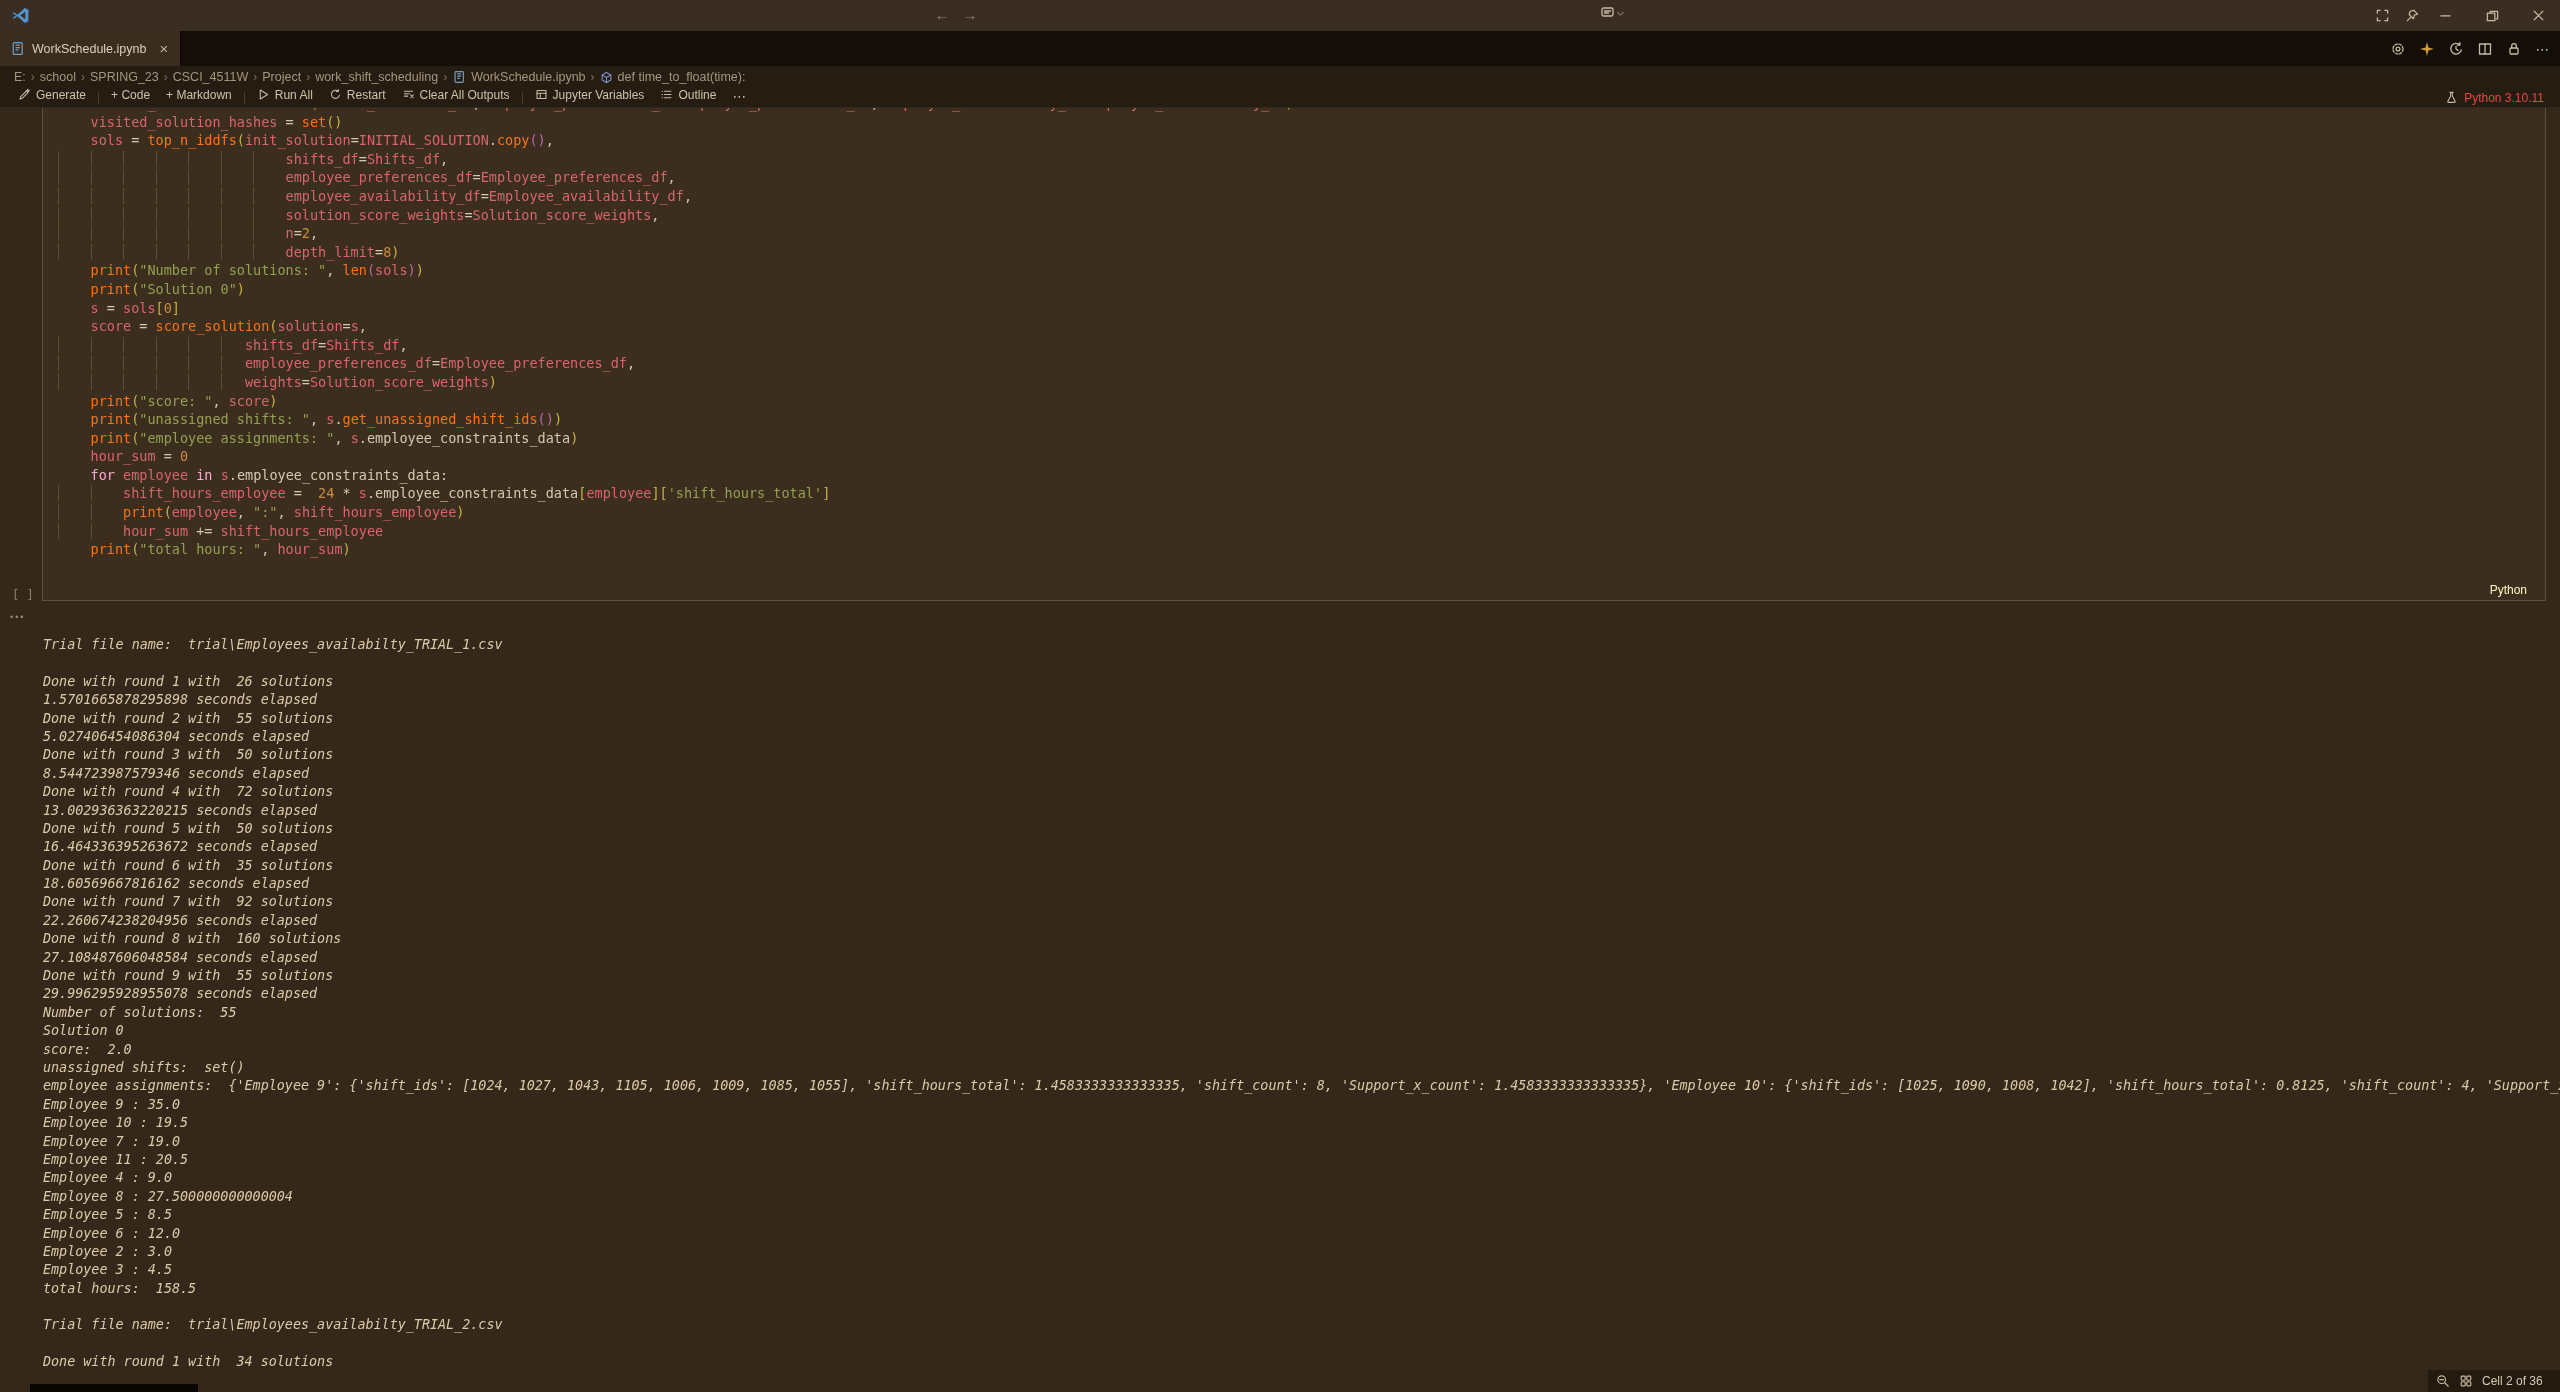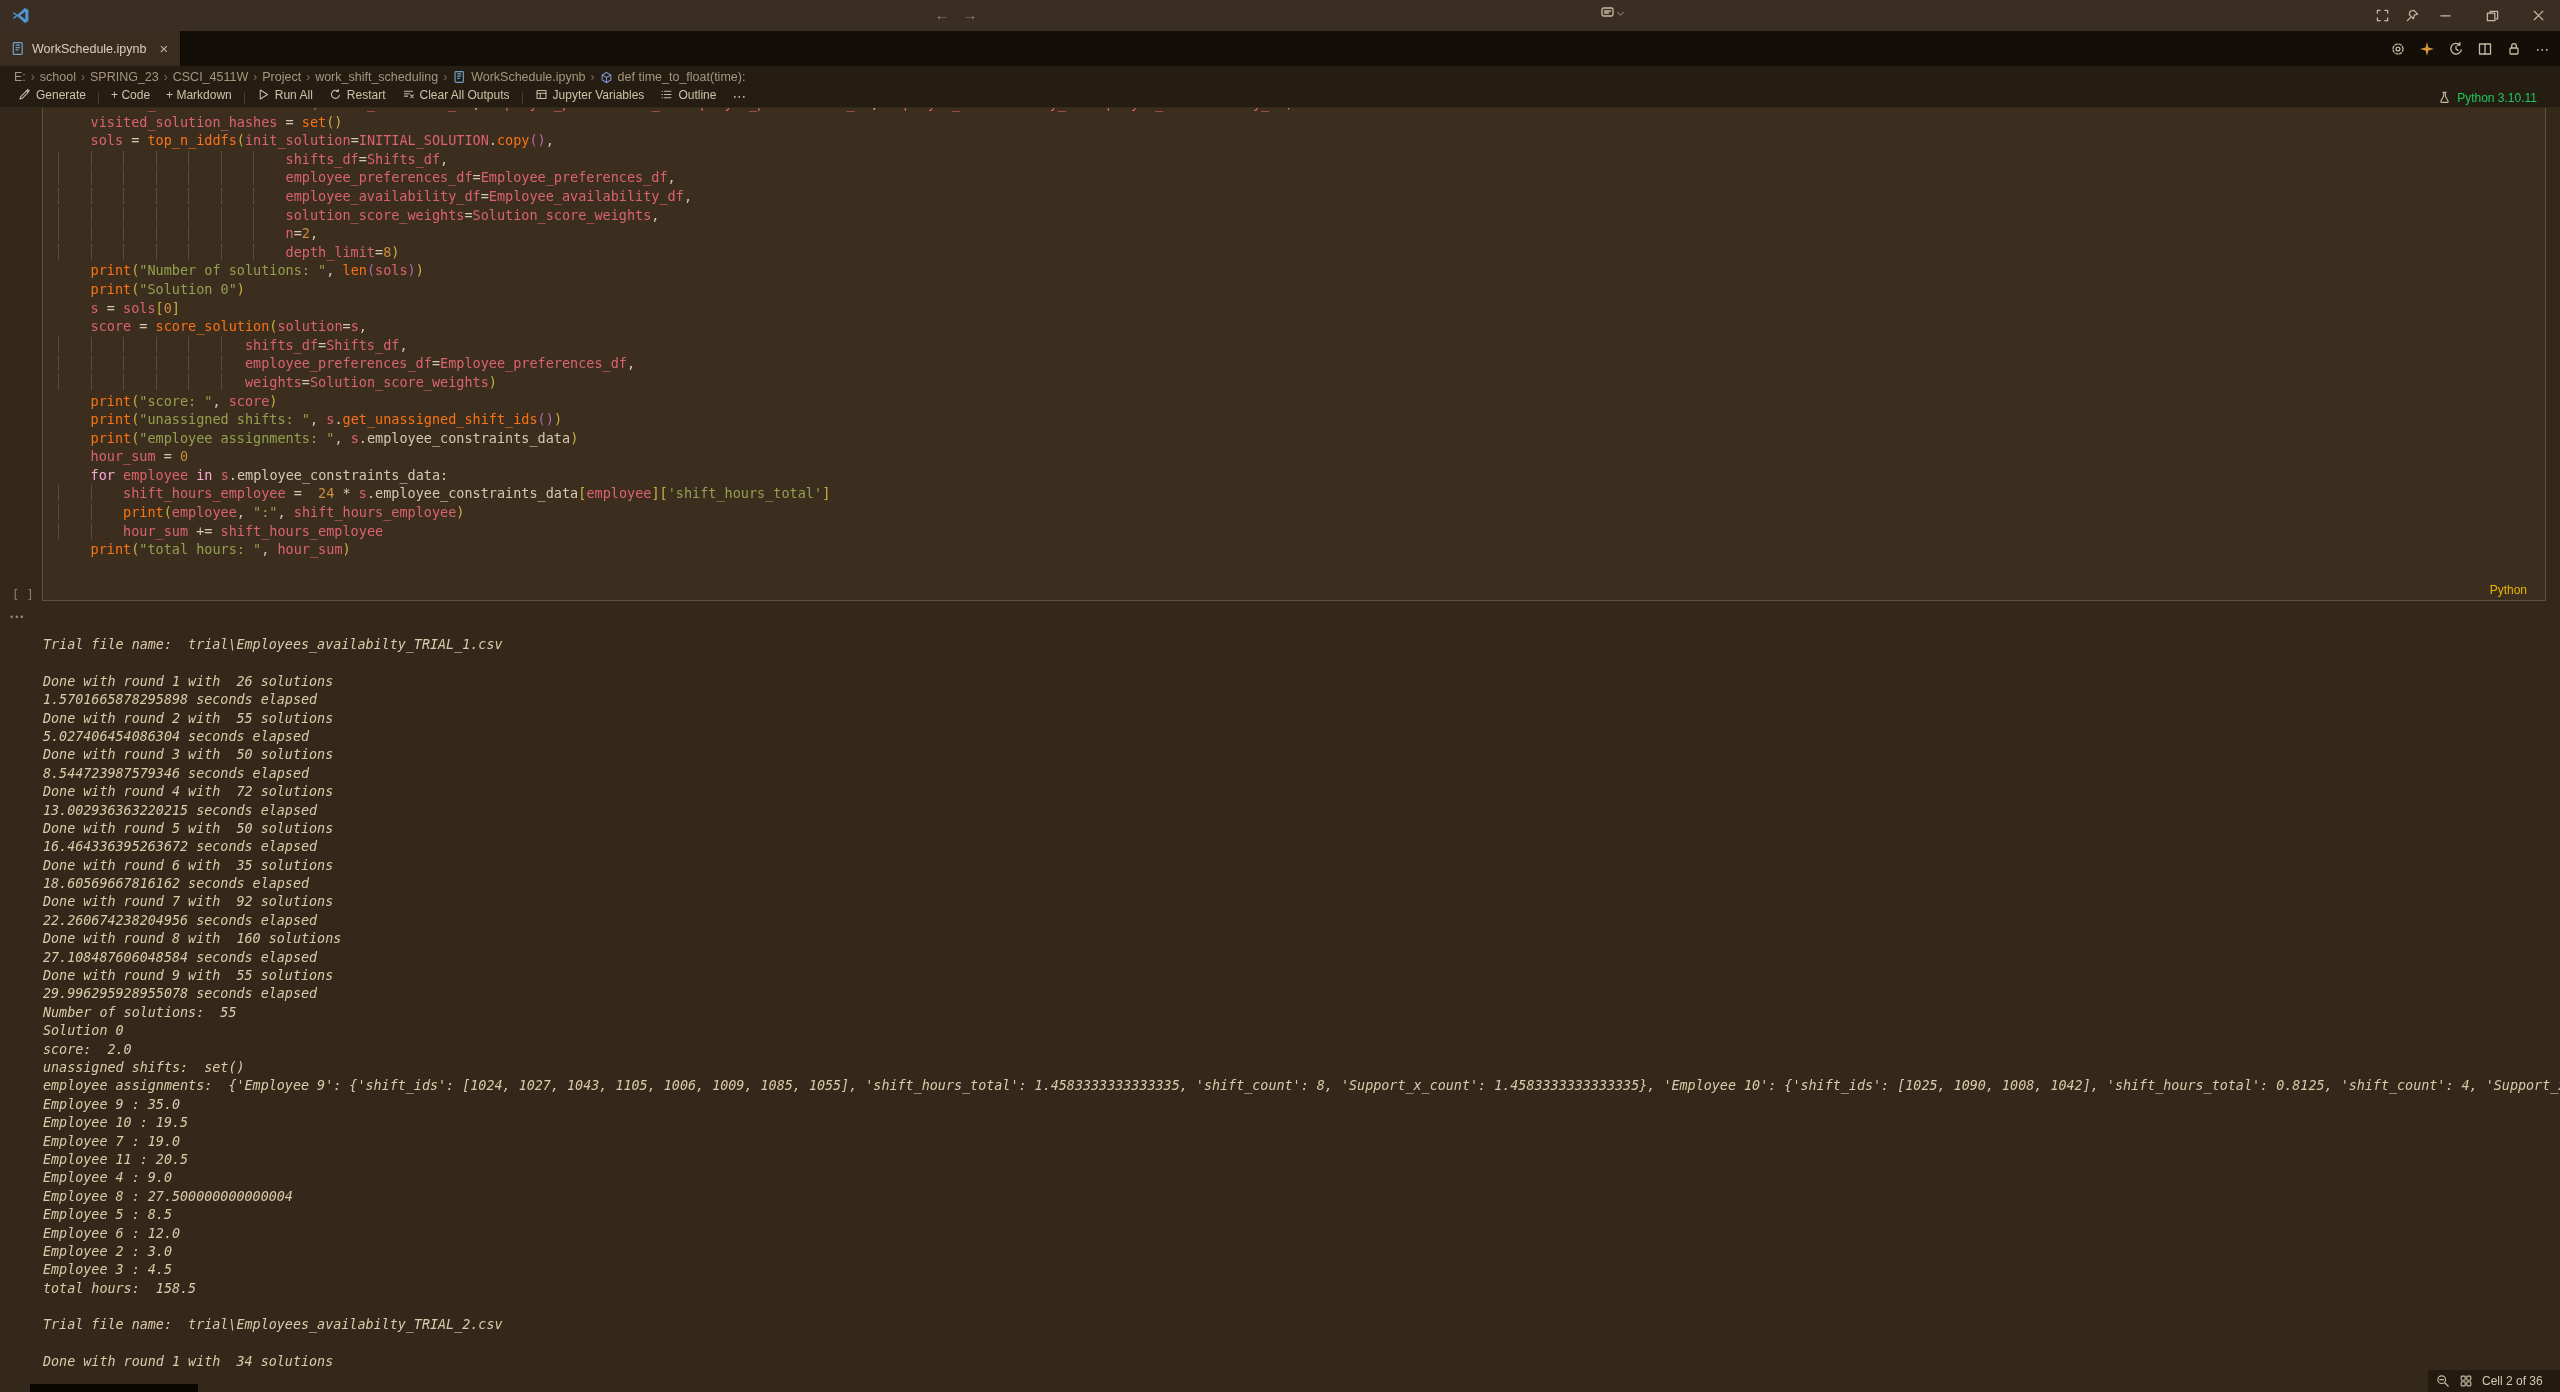--- a/index.html
+++ b/index.html
@@ -34,34 +34,34 @@
           display:flex;align-items:center;padding-left:14px;font-size:12.5px;color:#a5967e;}
   .crumb{display:flex;align-items:center;gap:5px;}
   .chev{color:#7c6f5b;font-size:12px;padding:0 5px;}
 
   
   .nbtoolbar{position:absolute;left:0;top:88px;width:2560px;height:19px;background:#251d12;
              border-bottom:1px solid #0d0a06;display:flex;align-items:center;padding-left:10px;
              font-size:12px;color:#cfc1a8;}
   .titem{display:flex;align-items:flex-start;gap:5px;padding:0 8px;height:19px;}
   .tsep{width:1px;height:12px;background:#4a3f2e;margin:0 4px;}
-  .kernel{position:absolute;right:23px;top:88px;height:19px;display:flex;align-items:center;gap:6px;
-          font-size:12px;color:#22c55e;}
+  .kernel{position:absolute;right:16px;top:88px;height:19px;display:flex;align-items:center;gap:6px;
+          font-size:12px;color:#ef4444;}
 
   
   .main{position:absolute;left:0;top:107px;width:2560px;height:1285px;background:#33281a;}
   .cell{position:absolute;left:42px;top:1px;width:2504px;height:493px;background:#3c2e1f;
         border:1px solid #5f5139;border-top:none;overflow:hidden;box-sizing:border-box;}
   .code{font-family:"DejaVu Sans Mono",monospace;font-size:13.5px;line-height:18.6px;
         white-space:pre;padding-left:15px;margin-top:-14px;}
   .code-line{height:18.6px;}
   .tok.p{color:#d5c8af}.tok.v{color:#da636d}.tok.f{color:#f97316}.tok.s{color:#93a050}
   .tok.n{color:#cb8c3e}.tok.k{color:#f9a8d4}.tok.b1{color:#c9b143}.tok.b2{color:#b468ae}
   .tok.ws{background:repeating-linear-gradient(to right,#5d4d37 0,#5d4d37 1px,transparent 1px,transparent 4ch);}
-  .lang-label{position:absolute;right:18px;bottom:3px;font-size:12px;color:#eab308;}
+  .lang-label{position:absolute;right:18px;bottom:3px;font-size:12px;color:#fef9c3;}
   .exec{position:absolute;left:12px;top:481px;font-family:"DejaVu Sans Mono",monospace;
         font-size:12px;color:#8d7e67;}
   .cell-dots{position:absolute;left:10px;top:505px;color:#9b8c73;font-size:9px;letter-spacing:2px;}
 
   .output{position:absolute;left:43px;top:529px;width:2517px;height:756px;overflow:hidden;
           font-family:"DejaVu Sans Mono",monospace;font-size:13.4px;line-height:18.4px;
           color:#dccbaa;white-space:pre;}
   .out-line{height:18.4px;overflow:hidden;font-style:italic;}
 
   .blackbar{position:absolute;left:30px;top:1277px;width:168px;height:8px;background:#0a0703;}

